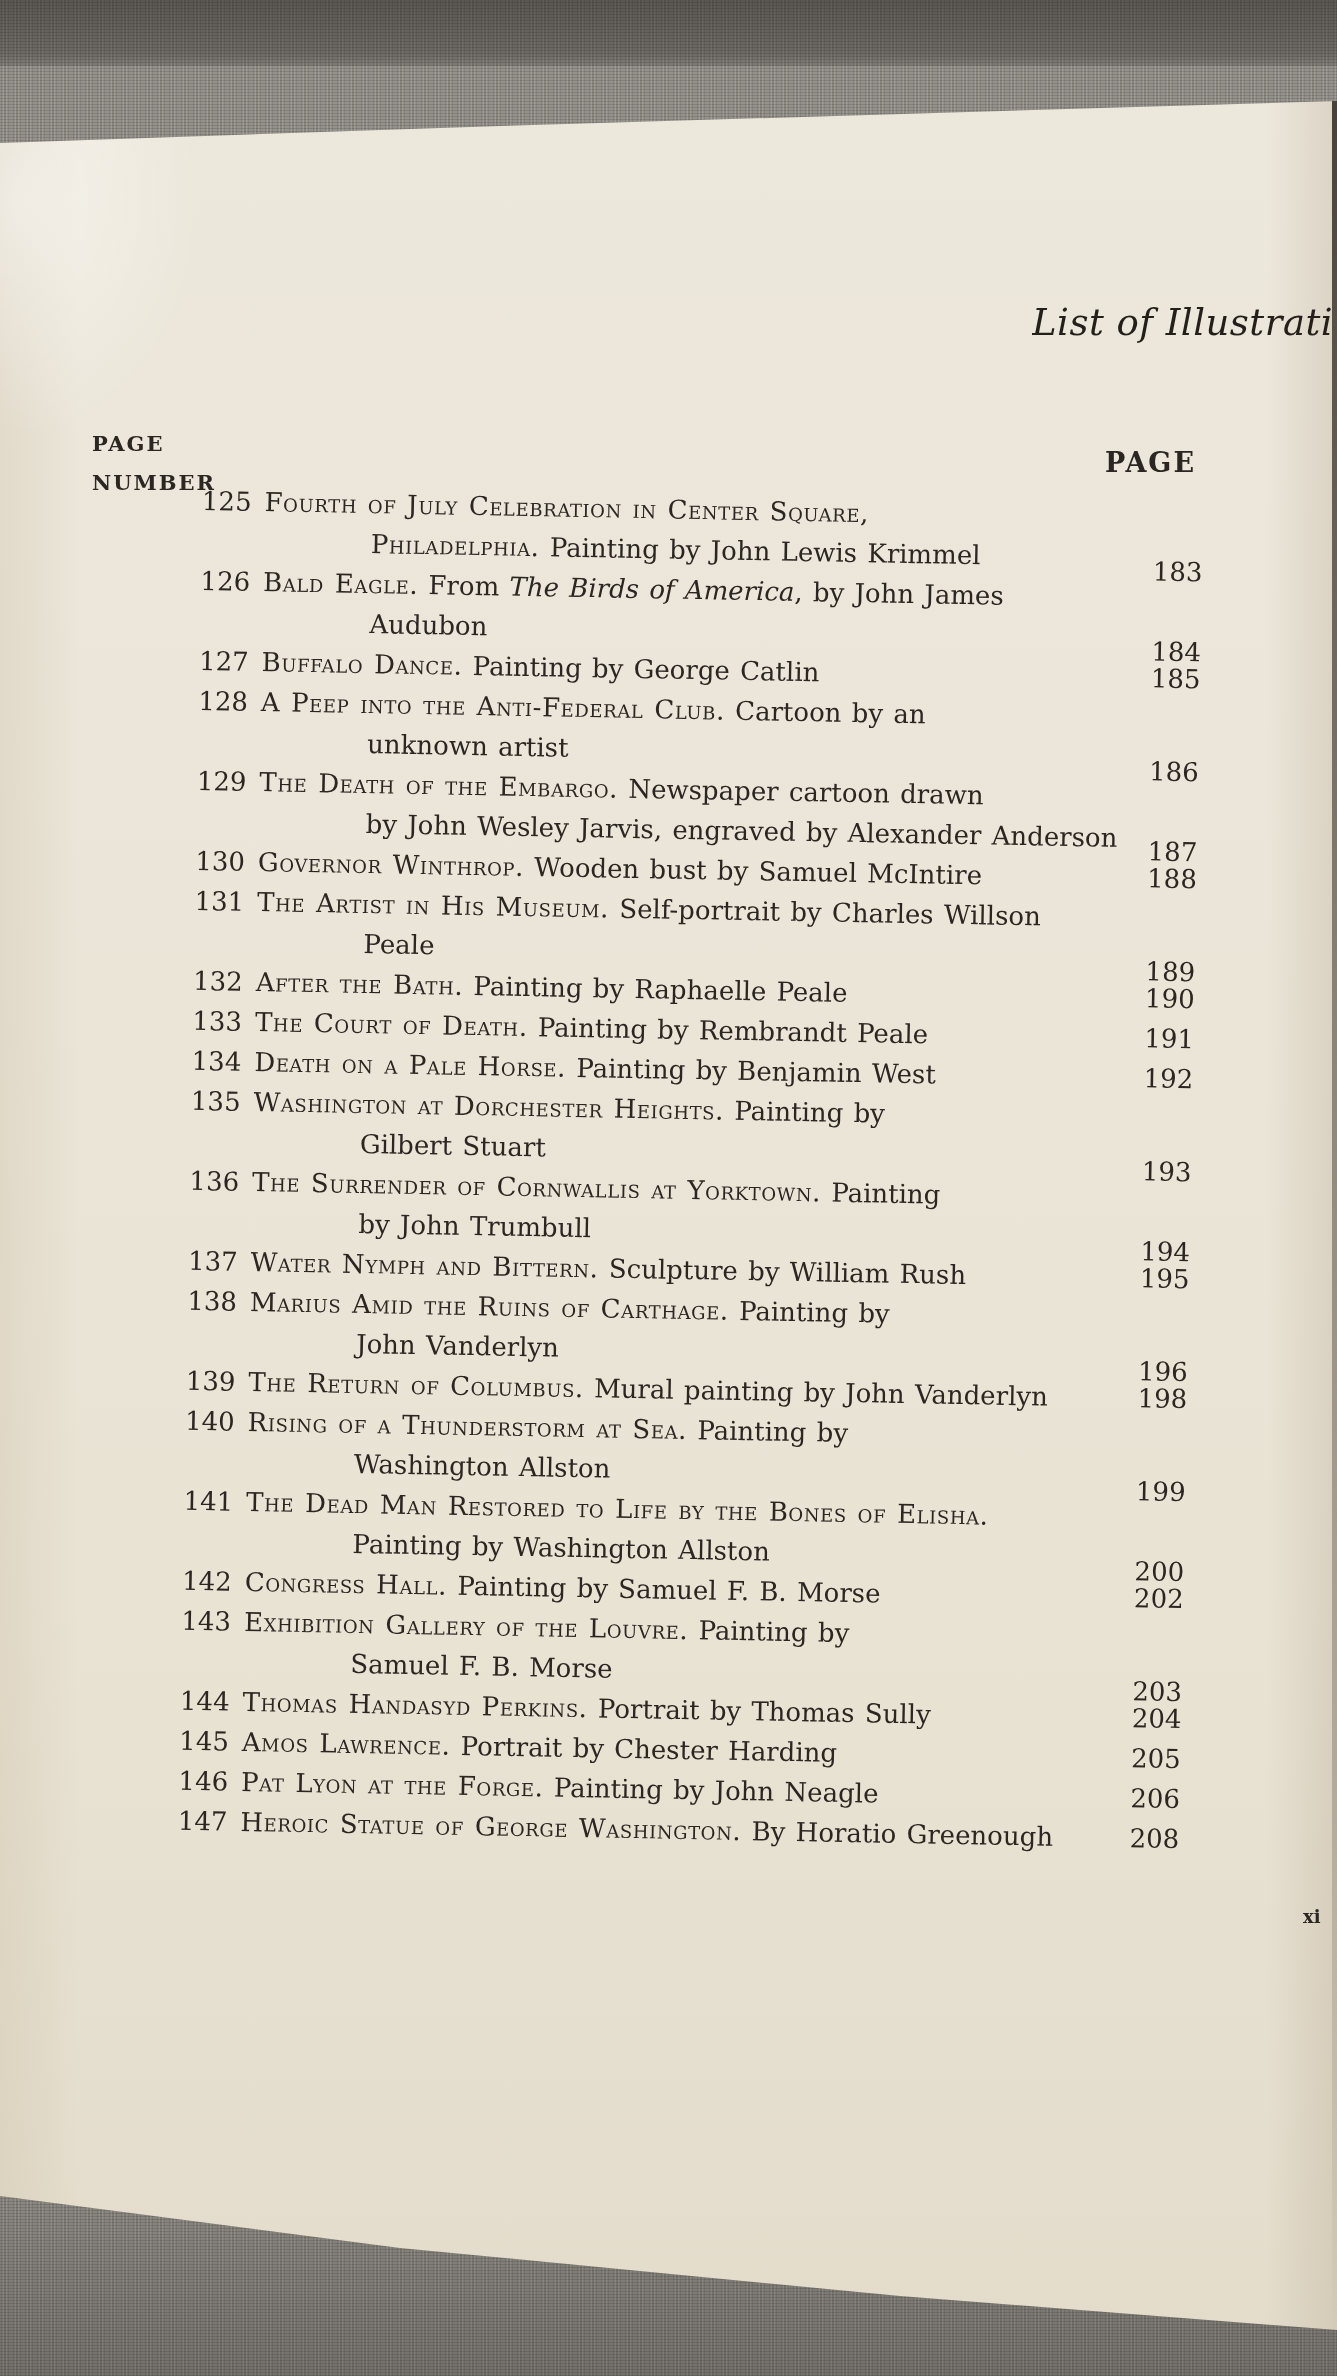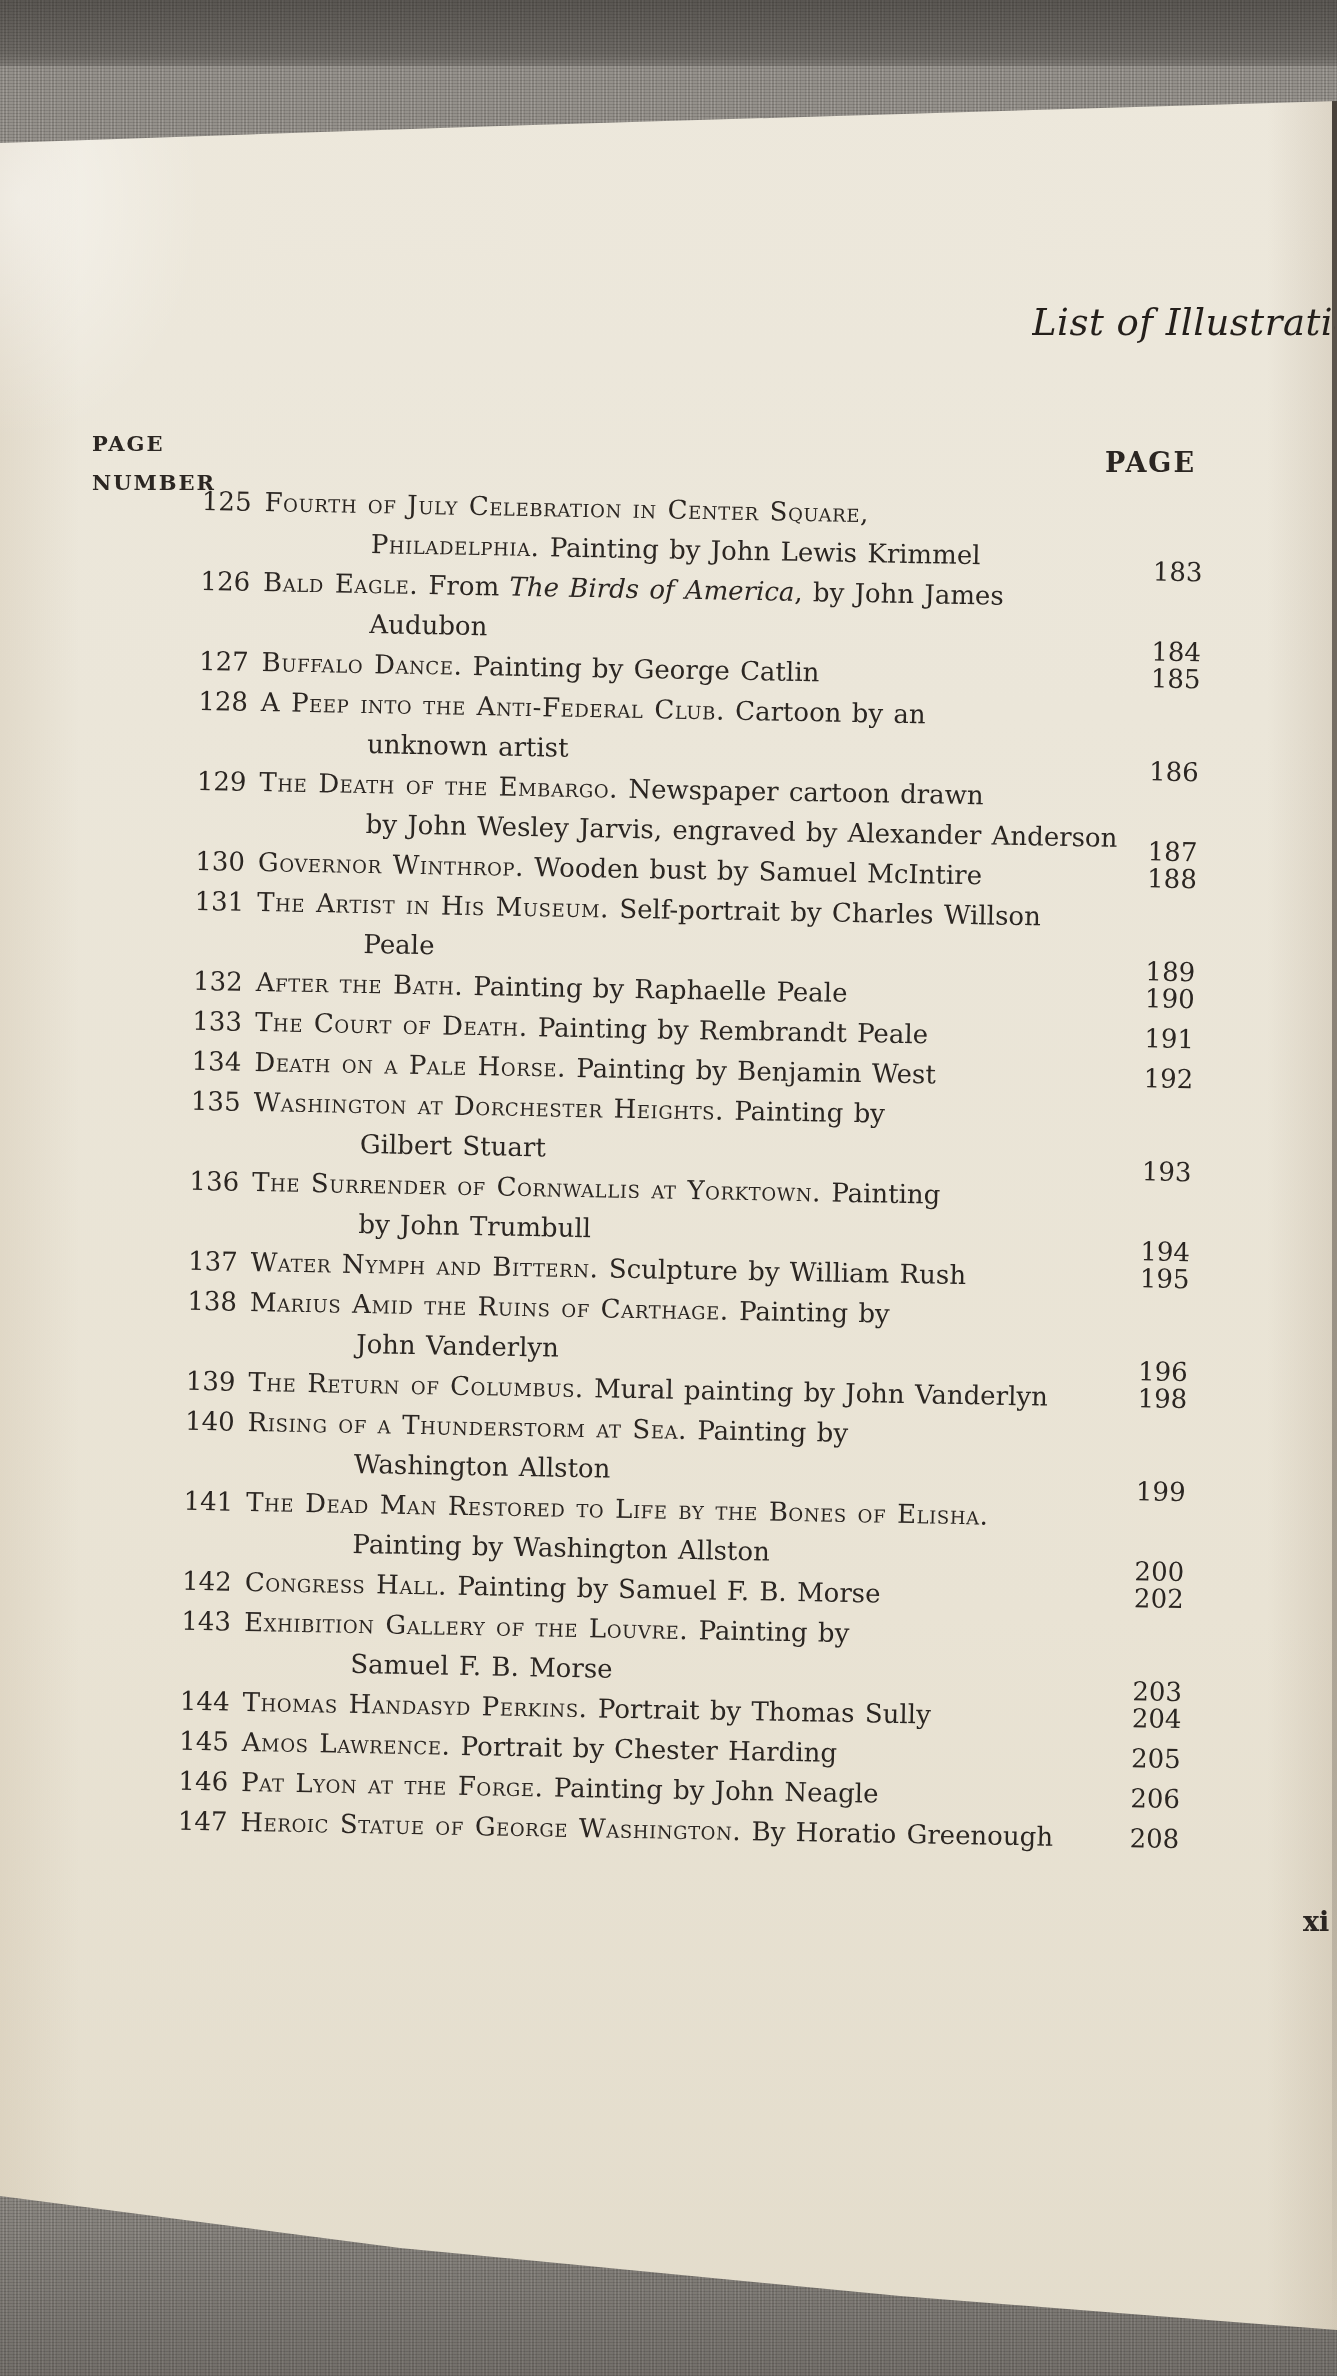--- a/index.html
+++ b/index.html
@@ -58,21 +58,21 @@
   }
   .line{font-size:26px;line-height:40px;word-spacing:2px;white-space:nowrap;}
   .line.cont{padding-left:107px;}
   .seg-sc{font-variant:small-caps;letter-spacing:.6px;}
   .seg-i{font-style:italic;}
   .pnum{
     position:absolute;right:0;bottom:0;width:90px;text-align:right;
     font-size:26px;line-height:40px;
   }
   .pnum.low{bottom:-13px;}
-  .folio{position:absolute;left:1303px;top:1906px;font-size:27px;font-weight:700;color:#2b2622;}
+  .folio{position:absolute;left:1303px;top:1906px;font-size:18px;font-weight:700;color:#2b2622;}
 </style>
 </head>
 <body>
 
 <div class="scene">
   <div class="fabric-top"></div>
   <div class="fabric-bottom"></div>
 
   <div class="page">
     <div class="page-edge"></div>

